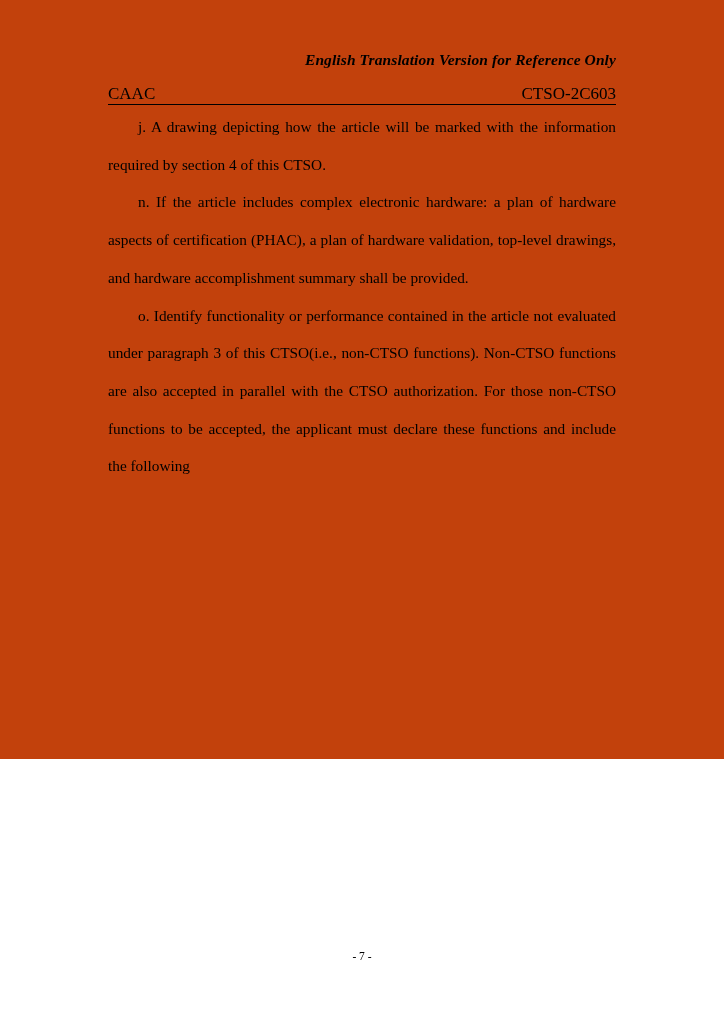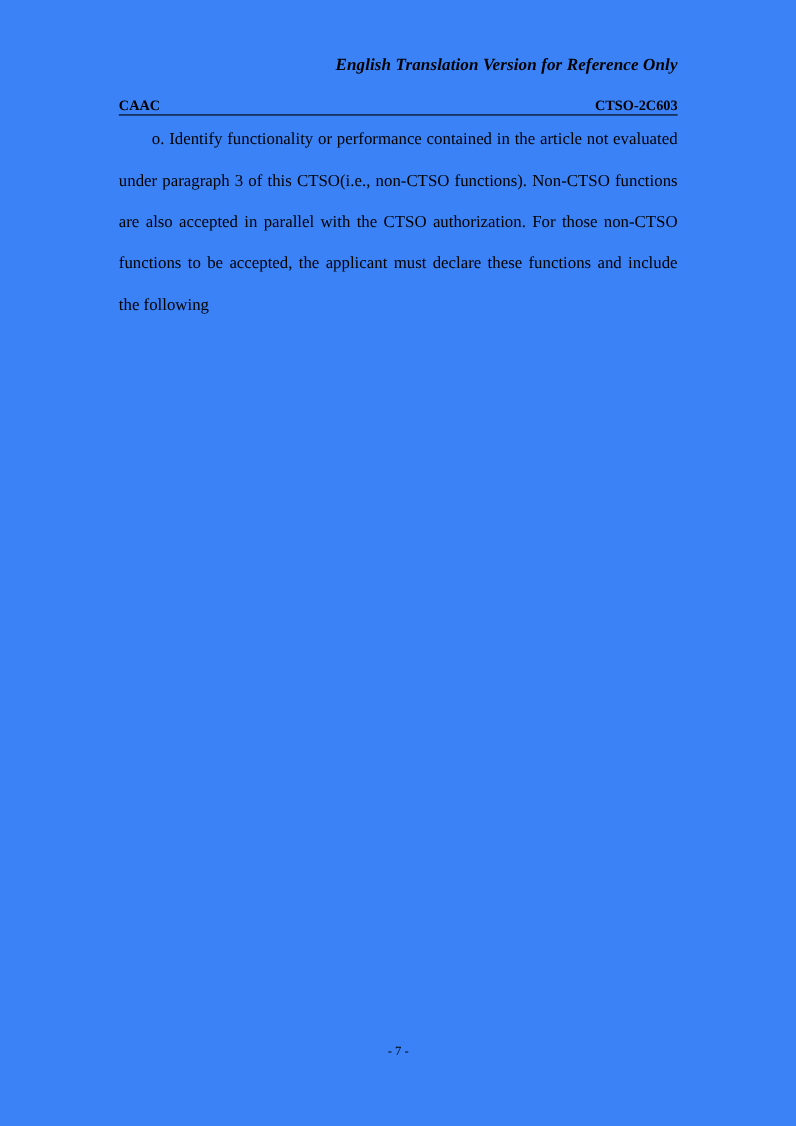--- a/index.html
+++ b/index.html
@@ -14,22 +14,22 @@
     font-family: "Liberation Serif", "DejaVu Serif", serif;
     color: #000000;
     overflow: hidden;
   }
 
   .page {
     position: absolute;
     left: 0;
     top: 0;
     width: 724px;
-    height: 1024px;
-    background: #3b82f6;
+    height: 759px;
+    background: #c2410c;
   }
 
   
   .header-banner {
     position: absolute;
     left: 108px;
     top: 50px;
     width: 508px;
     text-align: right;
     font-size: 15.5px;
@@ -42,24 +42,23 @@
 
   .header-row {
     position: absolute;
     left: 108px;
     top: 84px;
     width: 508px;
     height: 20px;
     border-bottom: 1.3px solid #000000;
     display: flex;
     justify-content: space-between;
-    align-items: flex-end;
-    font-size: 13px;
+    align-items: center;
+    font-size: 17px;
     line-height: 16px;
-    font-weight: bold;
   }
   .header-left  { white-space: nowrap; }
   .header-right { white-space: nowrap; }
 
   
   .body-block {
     position: absolute;
     left: 108px;
     top: 108px;
     width: 508px;
@@ -93,18 +92,20 @@
 <div class="page">
 
   <div class="header-banner">English Translation Version for Reference Only</div>
 
   <div class="header-row">
     <span class="header-left">CAAC</span>
     <span class="header-right">CTSO-2C603</span>
   </div>
 
   <div class="body-block">
+    <p class="para">j. A drawing depicting how the article will be marked with the information required by section 4 of this CTSO.</p>
+    <p class="para">n. If the article includes complex electronic hardware: a plan of hardware aspects of certification (PHAC), a plan of hardware validation, top-level drawings, and hardware accomplishment summary shall be provided.</p>
     <p class="para">o. Identify functionality or performance contained in the article not evaluated under paragraph 3 of this CTSO(i.e., non-CTSO functions). Non-CTSO functions are also accepted in parallel with the CTSO authorization. For those non-CTSO functions to be accepted, the applicant must declare these functions and include the following</p>
   </div>
 
   <div class="page-number">- 7 -</div>
 
 </div>
 
 </body></html>

